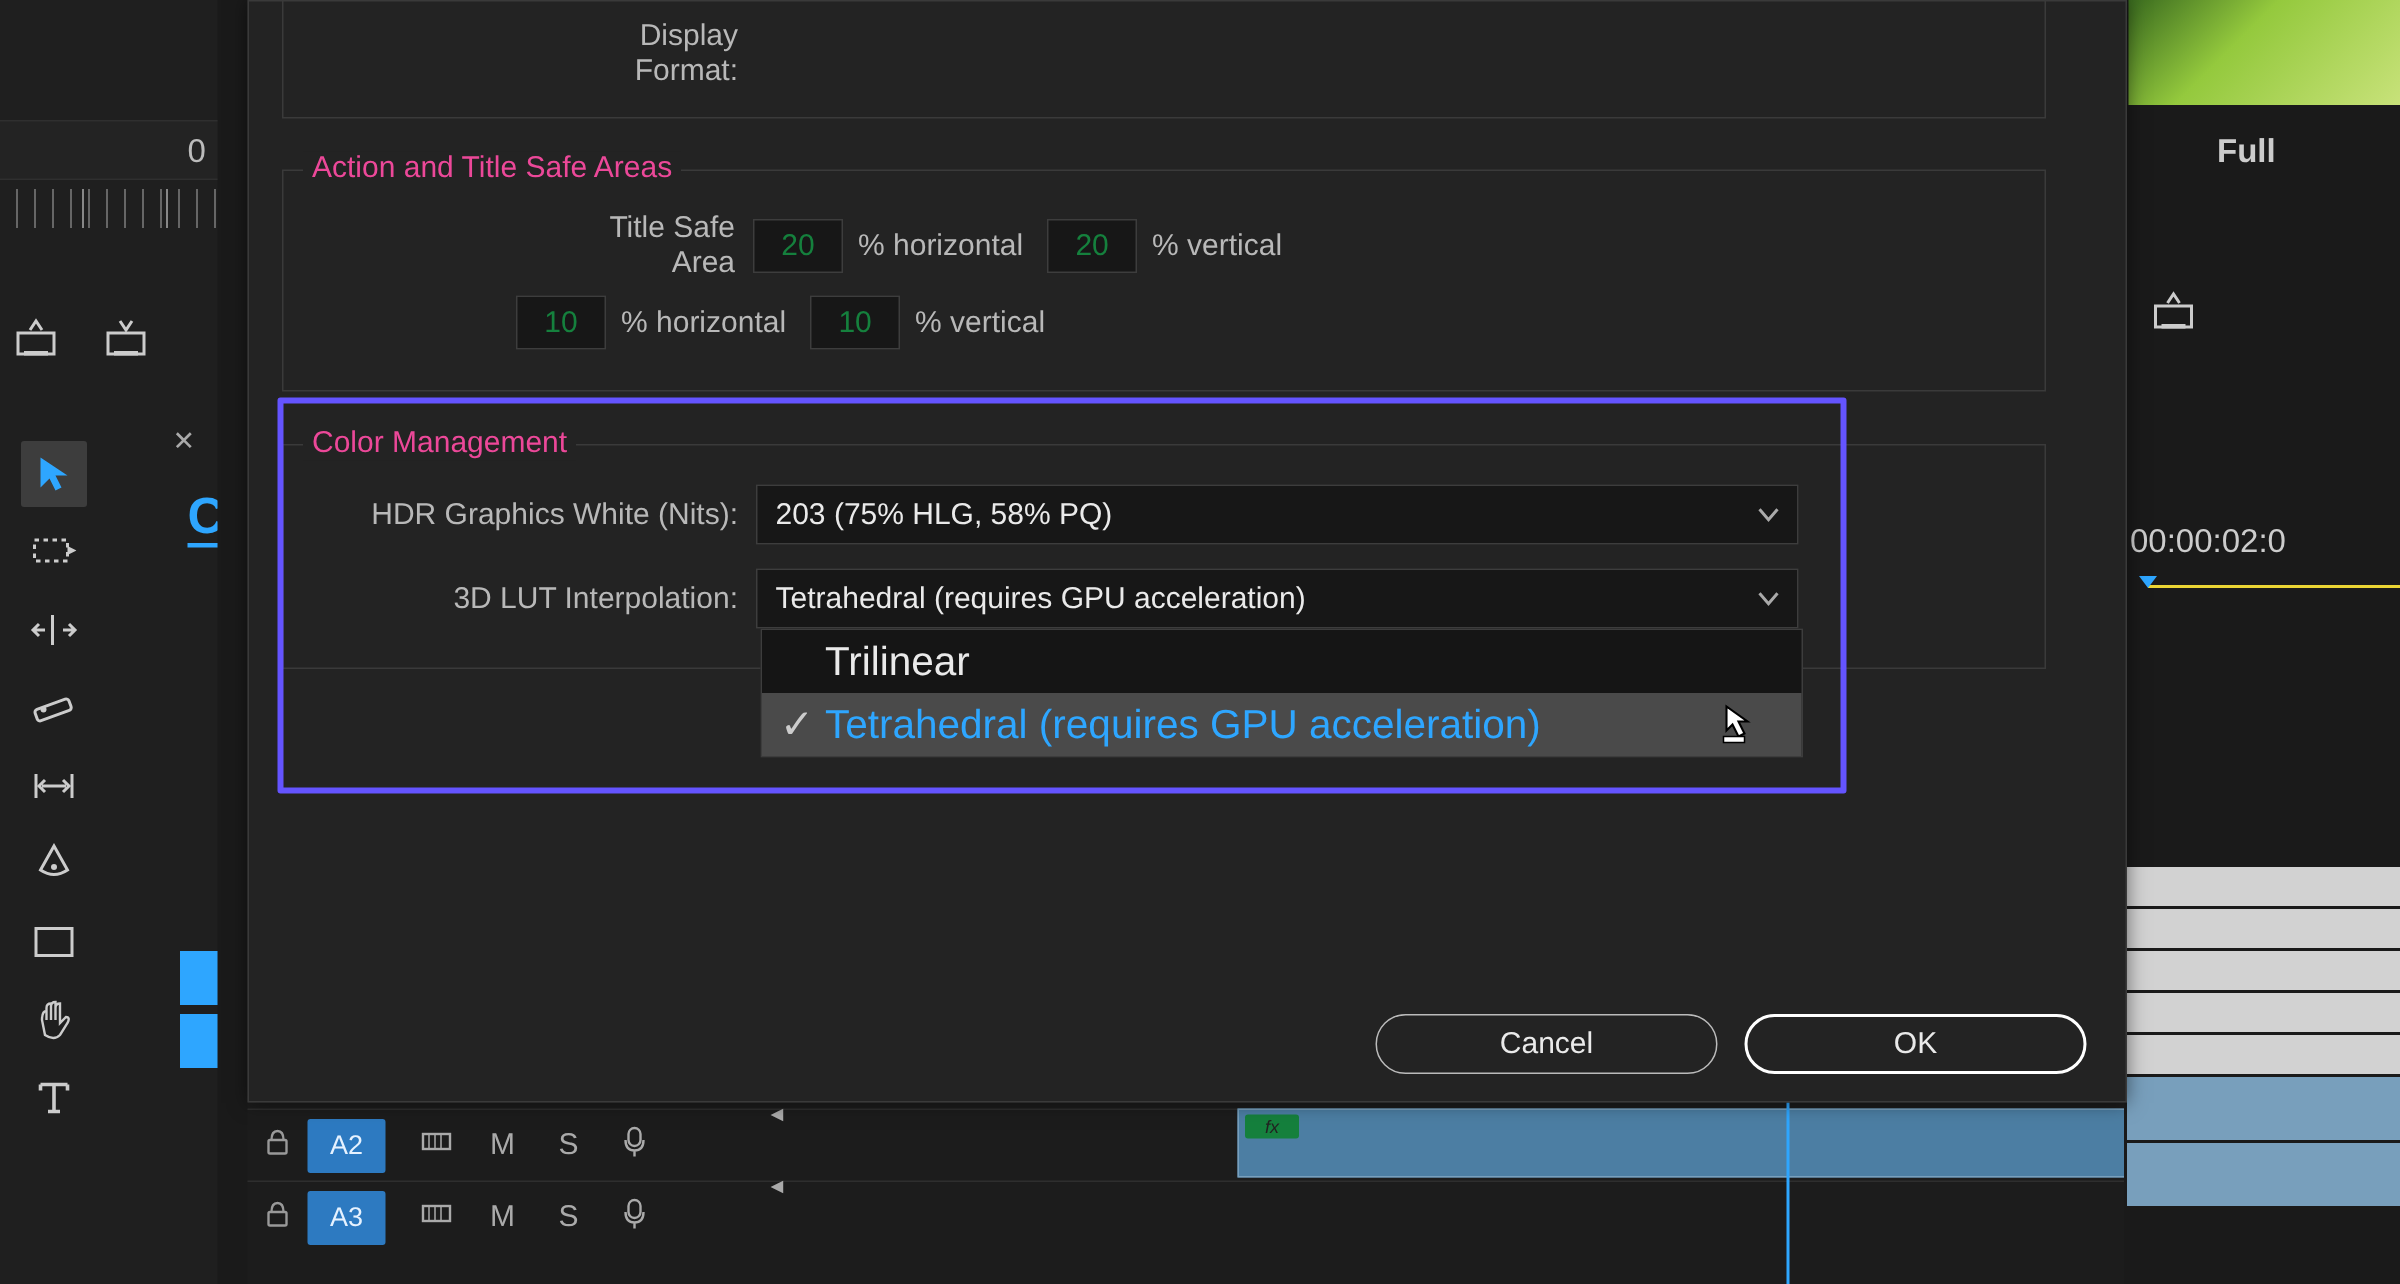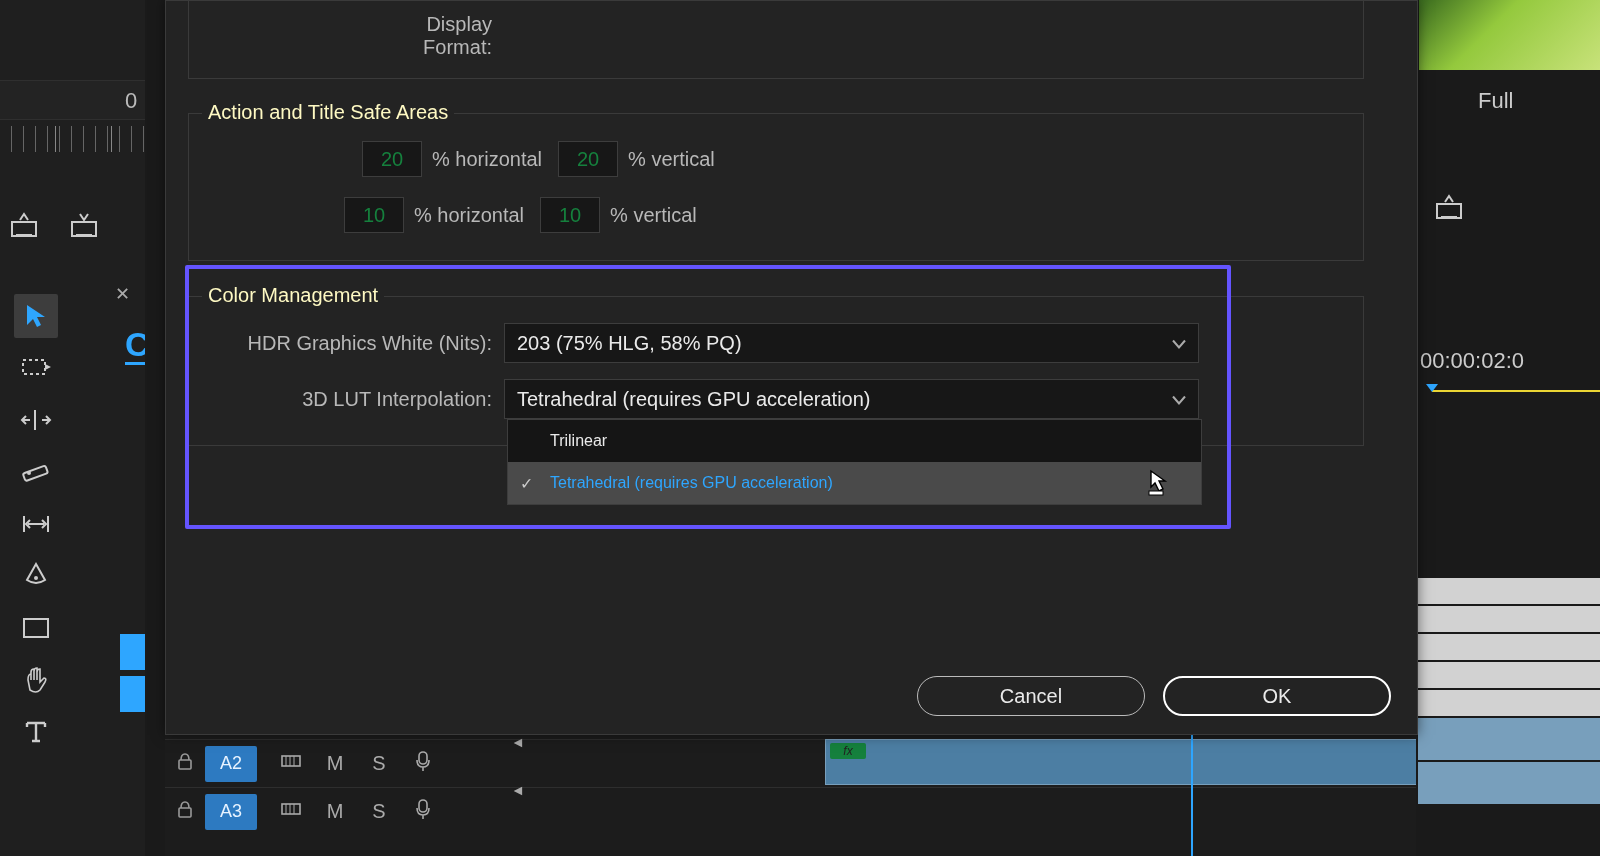--- a/index.html
+++ b/index.html
@@ -33,50 +33,50 @@
   .lock { width: 40px; text-align: center; color: #999; font-size: 18px; }
   .trk-label { width: 52px; height: 36px; background: #2d7ac1; color: #e6f2ff; display:flex; align-items:center; justify-content:center; font-size: 18px; border-radius:2px; margin-right: 12px;}
   .trk-icon { width: 44px; text-align:center; color:#aaa; font-size: 20px; }
   .audio-clip { position: absolute; top: 14px; left: 660px; width: 600px; height: 46px; background: #4c7ea3; border:1px solid #789fbc; }
   .audio-clip .fx { position:absolute; left:4px; top:3px; width:36px; height:16px; background:#15803d; color:#222; font-size:12px; font-style:italic; display:flex; align-items:center; justify-content:center; border-radius:2px; }
   .playhead-tl { position:absolute; left:1026px; top:0; width:2px; height:131px; background:#2ea6ff; }
 
   
   .right-strip { position: absolute; left: 1416px; top: 0; width: 184px; height: 856px; background: #1a1a1a; }
   .thumb { position: absolute; left: 1419px; top: 0; width: 181px; height: 70px; background: linear-gradient(135deg, #3a6b1f, #94c93d 40%, #c8e27a); }
-  .full-lbl { position: absolute; left: 1478px; top: 88px; font-size: 22px; color: #ccc; }
+  .full-lbl { position: absolute; left: 1478px; top: 88px; font-size: 22px; color: #ccc; font-weight: bold; }
   .right-icon { position:absolute; left: 1435px; top: 194px; }
   .right-timecode { position:absolute; left:1420px; top: 348px; color:#ccc; font-size:22px; }
   .right-playhead { position:absolute; left:1432px; top:390px; width:168px; height:2px; background:#ebd534; }
   .right-playhead::before { content:""; position:absolute; left:-6px; top:-6px; width:0; height:0; border-left:6px solid transparent; border-right:6px solid transparent; border-top:8px solid #2ea6ff; }
 
   .right-tracks { position:absolute; left:1418px; top:578px; width:182px; }
   .rt-row { height: 28px; background:#d2d2d2; border-bottom:2px solid #1a1a1a; }
   .rt-row.audio { height: 44px; background:#789fbc; }
 
   
   .dialog { position: absolute; left: 165px; top: 0; width: 1253px; height: 735px; background: #232323; border: 1px solid #3a3a3a; box-shadow: 0 0 12px rgba(0,0,0,0.5); padding-left: 48px; }
 
   .group { position: absolute; border: 1px solid #3a3a3a; }
-  .group-label { position:absolute; background:#232323; padding: 0 6px; color:#fef9c3; font-size:20px; }
+  .group-label { position:absolute; background:#232323; padding: 0 6px; color:#ec4899; font-size:20px; }
 
   
   .row { position: absolute; display:flex; align-items:center; }
   .lbl { color:#b8b8b8; font-size:20px; text-align:right; padding-right: 12px; }
   .select { background:#171717; border:1px solid #3d3d3d; height: 40px; display:flex; align-items:center; padding: 0 12px; color:#eaeaea; font-size:20px; position:relative; }
   .select .chev { position:absolute; right:12px; top:50%; transform:translateY(-50%); color:#aaa; }
   .numbox { background:#171717; border:1px solid #3d3d3d; width: 60px; height: 36px; display:flex; align-items:center; justify-content:center; color:#15803d; font-size:20px; }
   .unit { color:#b8b8b8; font-size:20px; padding: 0 16px 0 10px; }
 
   
   .highlight { position:absolute; border: 4px solid #6454ff; border-radius:2px; pointer-events:none; }
 
   
   .dropdown { position:absolute; background:#151515; border:1px solid #3d3d3d; }
-  .dd-item { height:42px; display:flex; align-items:center; padding-left: 42px; font-size:16px; color:#eaeaea; position:relative; }
+  .dd-item { height:42px; display:flex; align-items:center; padding-left: 42px; font-size:27px; color:#eaeaea; position:relative; }
   .dd-item.hover { background:#4a4a4a; color:#2ea6ff; }
   .dd-check { position:absolute; left:12px; color:#ccc; }
 
   .cursor { position:absolute; pointer-events:none; }
 
   .btn { position:absolute; height:40px; border:1px solid #bbb; border-radius:20px; display:flex; align-items:center; justify-content:center; font-size:20px; color:#eaeaea; background:transparent; }
   .btn.primary { border: 2px solid #fff; font-weight:500; }
 
 </style>
 </head>
@@ -244,20 +244,21 @@
 
   <div class="group" style="left:22px; top:-40px; width:1176px; height:118px;"></div>
   <div class="row" style="left:188px; top:12px;">
     <div class="lbl" style="width:150px;">Display Format:</div>
   </div>
 
   <div class="group" style="left:22px; top:112px; width:1176px; height:148px;"></div>
   <div class="group-label" style="left:36px; top:100px;">Action and Title Safe Areas</div>
 
   <div class="row" style="left:196px; top:140px;">
+    <div class="lbl" style="width:140px;">Title Safe Area</div>
     <div class="numbox">20</div>
     <div class="unit">% horizontal</div>
     <div class="numbox">20</div>
     <div class="unit">% vertical</div>
   </div>
   <div class="row" style="left:178px; top:196px;">
     <div class="numbox">10</div>
     <div class="unit">% horizontal</div>
     <div class="numbox">10</div>
     <div class="unit">% vertical</div>

